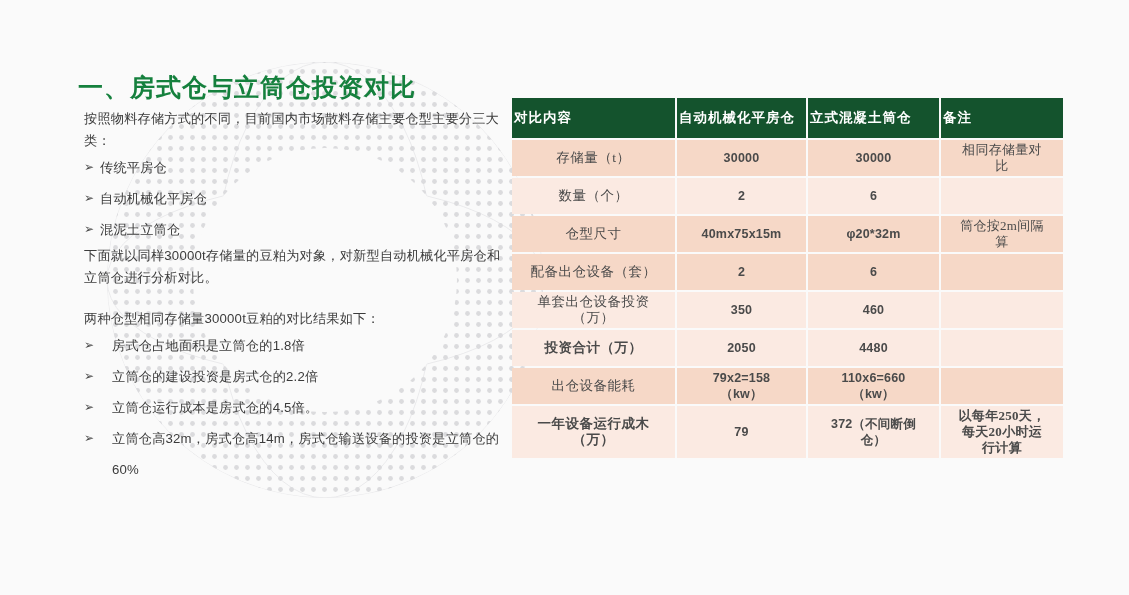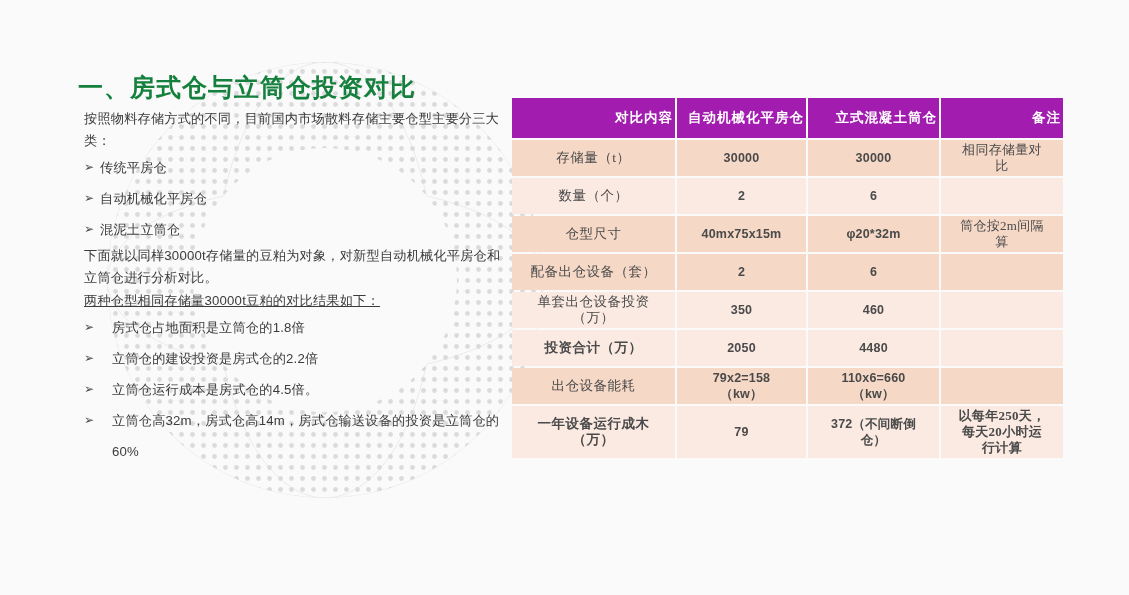--- a/index.html
+++ b/index.html
@@ -52,21 +52,21 @@
     top: 108px;
     width: 420px;
     color: #3b3b3b;
     font-size: 13.2px;
   }
   .para {
     line-height: 22px;
     margin: 0;
     letter-spacing: 0.2px;
   }
-  .para.spaced-before { margin-top: 1px; text-decoration: underline; }
+  .para.spaced-before { margin-top: 19px; }
   .bullet {
     display: flex;
     align-items: flex-start;
     line-height: 31px;
     letter-spacing: 0.2px;
   }
   .bullet .marker {
     flex: 0 0 auto;
     color: #4a4a4a;
     font-size: 12px;
@@ -86,27 +86,27 @@
     border-spacing: 2px 2px;
     table-layout: fixed;
     font-size: 12px;
   }
   #compare-table col.c0 { width: 163px; }
   #compare-table col.c1 { width: 129px; }
   #compare-table col.c2 { width: 131px; }
   #compare-table col.c3 { width: 122px; }
 
   #compare-table th {
-    background: #a21caf;
+    background: #14532d;
     color: #ffffff;
     font-family: "Liberation Serif", "DejaVu Serif", serif;
     font-weight: bold;
     font-size: 13.5px;
     height: 40px;
-    text-align: right;
+    text-align: left;
     letter-spacing: 1px;
     padding: 0 2px;
   }
   #compare-table td {
     height: 32px;
     text-align: center;
     padding: 2px 16px;
     vertical-align: middle;
     color: #4a4a4a;
     line-height: 16px;

